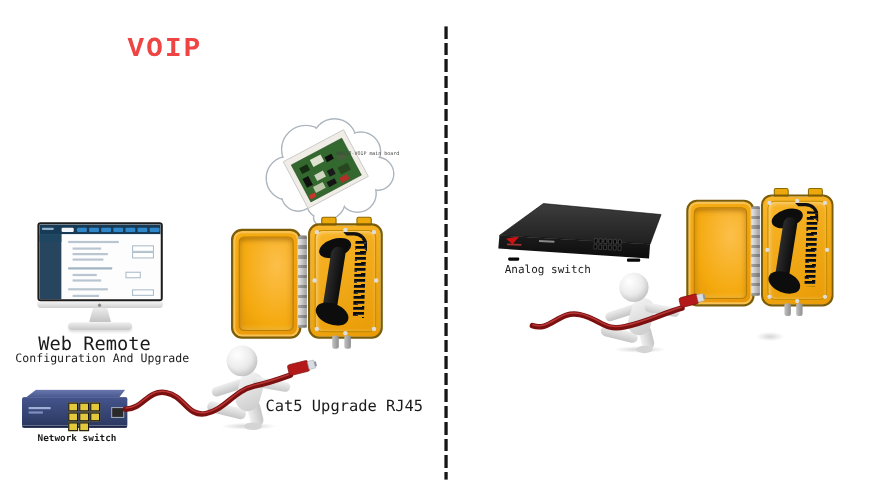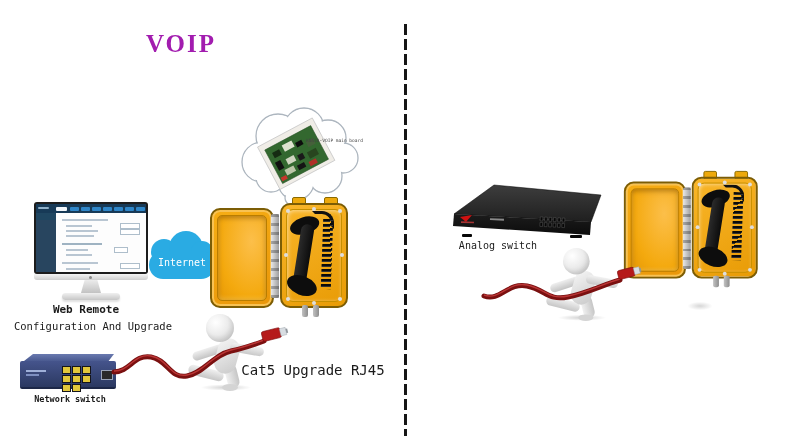--- a/index.html
+++ b/index.html
@@ -1,27 +1,27 @@
 <!DOCTYPE html>
 <html><head>
 <meta charset="utf-8">
 <style>
   html,body{margin:0;padding:0;background:#fff}
   #stage{position:relative;width:800px;height:439px;background:#ffffff;overflow:hidden;
          font-family:"DejaVu Sans Mono",monospace;color:#111}
   #stage i{display:block;position:absolute}
 
   
-  .title{position:absolute;text-align:right;font-family:Liberation Serif, serif;color:#a21caf;z-index:6}
+  .title{position:absolute;text-align:left;font-family:Liberation Mono, monospace;color:#ef4444;z-index:6}
   .t-voip{left:116px;top:30px;width:100px;font-size:25px;font-weight:bold;letter-spacing:2px}
   .t-analogue{left:492px;top:22px;width:152px;font-size:23px;font-weight:600;letter-spacing:1px}
   .lbl{position:absolute;text-align:center;z-index:6;color:#1a1a1a}
   .lbl-cat5{left:238px;top:362px;width:150px;font-size:14px}
   .lbl-rj11{left:596px;top:313px;width:116px;font-size:13.5px}
-  .lbl-caption1{left:16px;top:303px;width:140px;font-size:11px;font-weight:bold}
+  .lbl-caption1{left:16px;top:303px;width:140px;font-size:17px;font-weight:normal}
   .lbl-caption2{left:10px;top:320px;width:166px;font-size:10.5px;font-weight:normal}
   .lbl-netswitch{left:20px;top:394px;width:100px;font-size:8.5px;font-weight:bold}
   .lbl-anaswitch{left:442px;top:240px;width:112px;font-size:10px;font-weight:400}
   .lbl-mainboard{left:306px;top:139px;width:66px;font-size:4.5px;color:#444;text-align:left;z-index:6;line-height:1.1}
 
   
   .divider{position:absolute;left:404px;top:24px;width:2.5px;height:412px;z-index:1;
     background:repeating-linear-gradient(180deg,#161616 0 11px,transparent 11px 15px)}
 
   
@@ -220,27 +220,20 @@
     </div>
     <div class="m-bezel">
         <i class="m-dot"></i>
       </div>
     <div class="m-neck"></div>
     <div class="m-base"></div>
   </div>
   <div class="lbl lbl-caption1">Web Remote</div>
   <div class="lbl lbl-caption2">Configuration And Upgrade</div>
 
-  <div class="icloud">
-    <i class="ic1"></i>
-      <i class="ic2"></i>
-      <i class="ic3"></i>
-    <div class="icbase"></div>
-    <div class="ilabel">Internet</div>
-  </div>
 
   <div class="phone" style="left:206px;top:194px">
     <i class="tab" style="left:86px;top:3px"></i>
       <i class="tab" style="left:118px;top:3px"></i>
     <div class="lid">
         <div class="lid-inner"></div>
       </div>
     <div class="hinge"></div>
     <div class="pbody">
       <div class="panel"></div>

